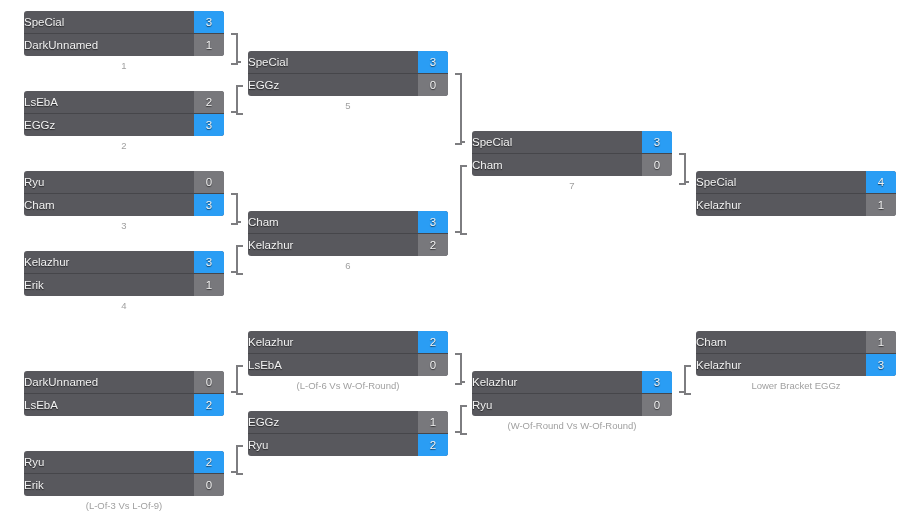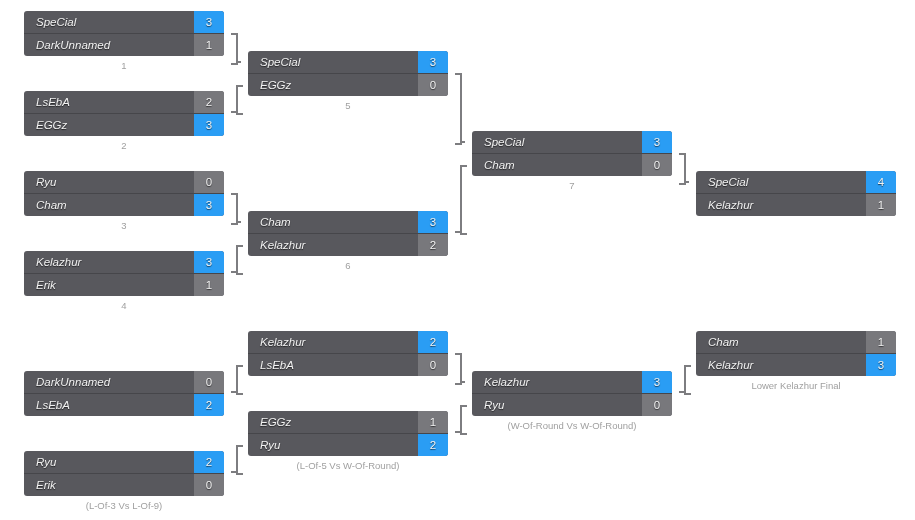--- a/index.html
+++ b/index.html
@@ -3,21 +3,21 @@
 <meta charset="utf-8">
 <style>
   html, body { margin:0; padding:0; background:#ffffff; }
   body { width:915px; height:520px; position:relative; overflow:hidden;
          font-family:"Liberation Sans", sans-serif; }
   .match { position:absolute; width:200px; }
   .box { border-radius:3px; overflow:hidden; background:#58585d; }
   .row { display:flex; height:22px; line-height:22px; font-size:11.5px; color:#f2f2f2;
          text-shadow:0 1px 1px rgba(0,0,0,0.6); }
   .row + .row { border-top:1px solid #46464a; }
-  .name { flex:1; padding-left:12px; white-space:nowrap; overflow:hidden;font-style:italic; }
+  .name { flex:1; padding-left:0; white-space:nowrap; overflow:hidden; }
   .score { width:30px; text-align:center; background:#78787c; }
   .score.win { background:#2a9df4; }
   .label { text-align:center; font-size:9.5px; color:#a0a0a0; margin-top:4px; }
   .conn { position:absolute; border:2px solid #7d7d80; border-left:none; width:5px; }
   .conn.open { border-right:none; border-left:2px solid #7d7d80; }
   .tick { position:absolute; height:2px; width:5px; background:#7d7d80; }
 </style>
 </head>
 <body>
 
@@ -154,33 +154,33 @@
     <div class="box">
       <div class="row">
         <span class="name">Kelazhur</span>
         <span class="score win">2</span>
       </div>
       <div class="row">
         <span class="name">LsEbA</span>
         <span class="score">0</span>
       </div>
     </div>
+    <div class="label">(L-Of-6 Vs W-Of-Round)</div>
   </div>
     <div class="match" style="left: 248px; top: 411px;">
     <div class="box">
       <div class="row">
         <span class="name">EGGz</span>
         <span class="score">1</span>
       </div>
       <div class="row">
         <span class="name">Ryu</span>
         <span class="score win">2</span>
       </div>
     </div>
-    <div class="label">(L-Of-5 Vs W-Of-Round)</div>
   </div>
     <div class="match" style="left: 472px; top: 371px;">
     <div class="box">
       <div class="row">
         <span class="name">Kelazhur</span>
         <span class="score win">3</span>
       </div>
       <div class="row">
         <span class="name">Ryu</span>
         <span class="score">0</span>
@@ -192,21 +192,21 @@
     <div class="box">
       <div class="row">
         <span class="name">Cham</span>
         <span class="score">1</span>
       </div>
       <div class="row">
         <span class="name">Kelazhur</span>
         <span class="score win">3</span>
       </div>
     </div>
-    <div class="label">Lower Kelazhur Final</div>
+    <div class="label">Lower Bracket EGGz</div>
   </div>
   </div>
 
 <div class="conn" style="left:231px;top:33px;height:28px;"></div>
 <div class="tick" style="left:236px;top:61px;"></div>
 <div class="conn open" style="left:236px;top:85px;height:26px;"></div>
 <div class="tick" style="left:231px;top:111px;"></div>
 
 <div class="conn" style="left:231px;top:193px;height:28px;"></div>
 <div class="tick" style="left:236px;top:221px;"></div>

